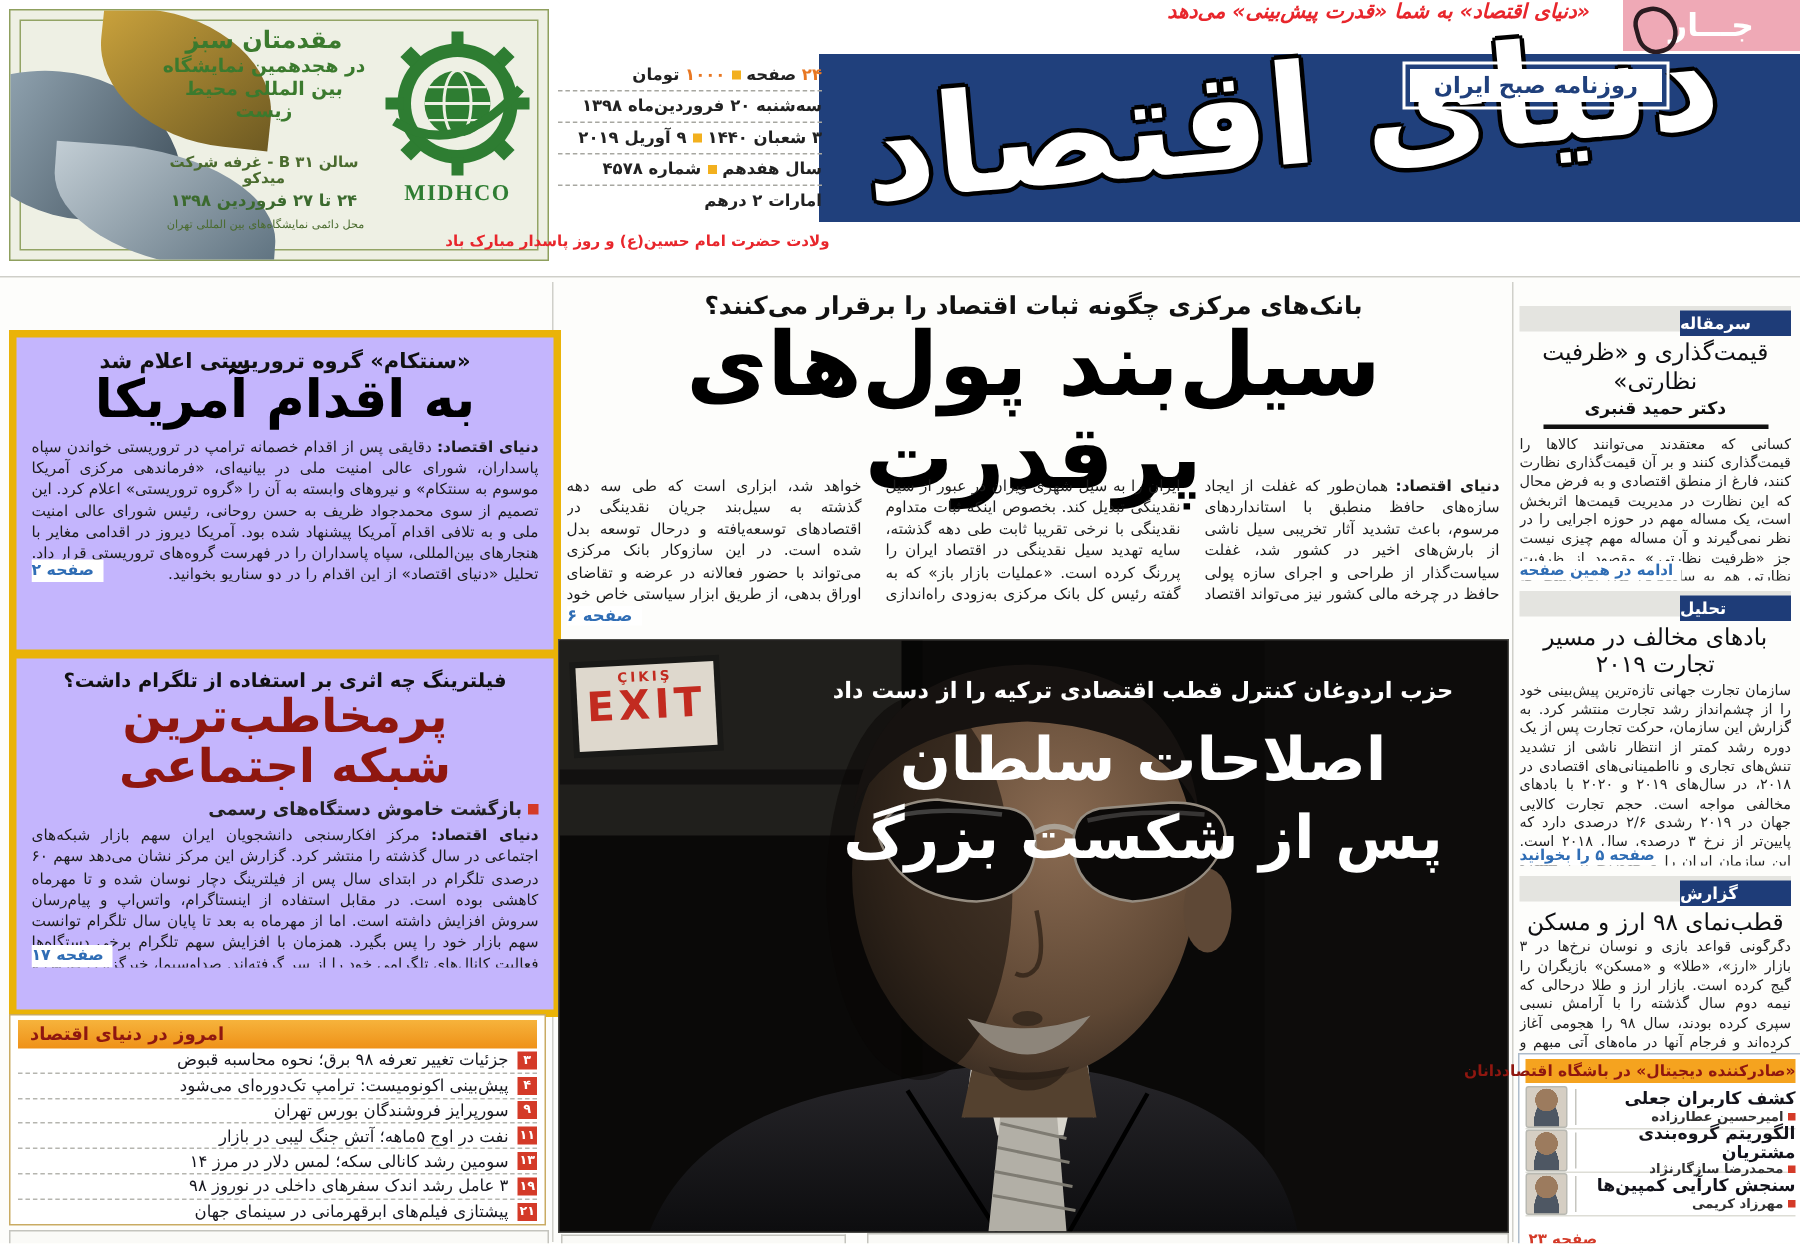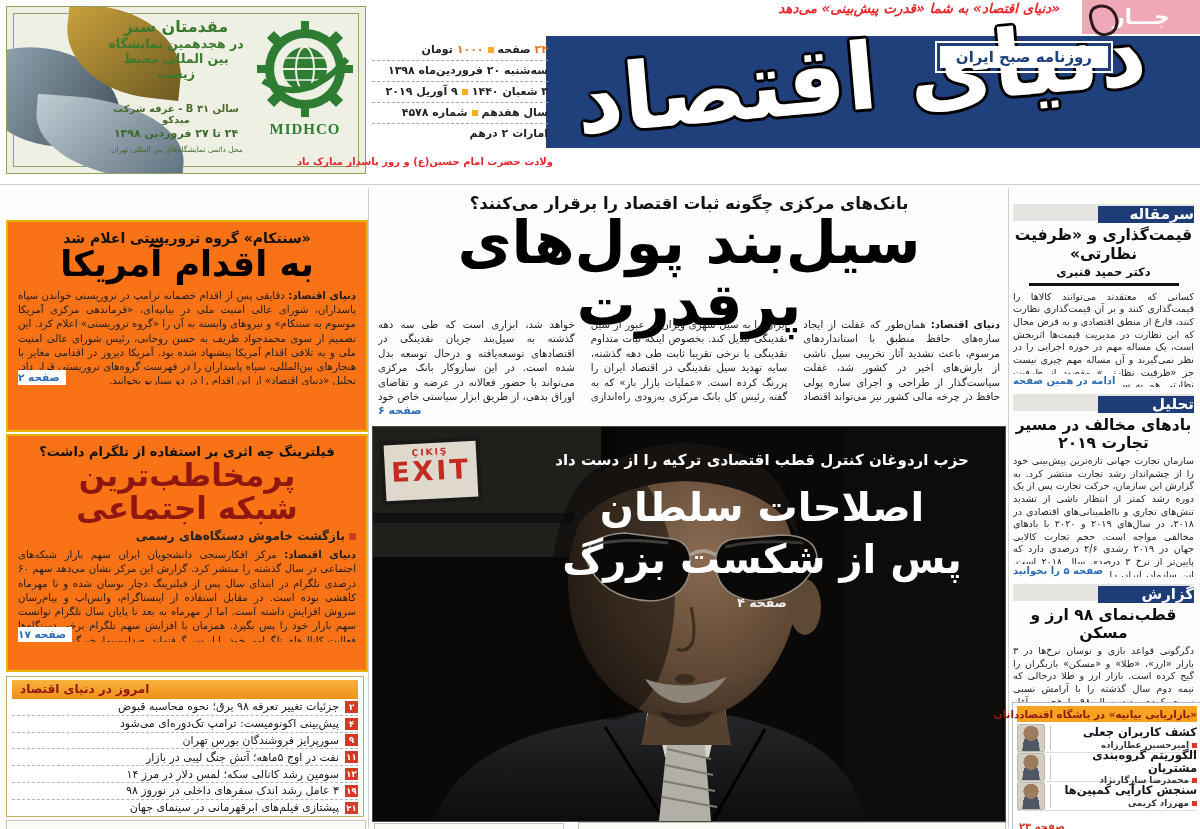--- a/index.html
+++ b/index.html
@@ -43,21 +43,21 @@
   #ad-l5{right:118px;top:120px;width:142px;font-size:11px;font-weight:bold;color:#3b6a2e;direction:rtl;text-align:center;}
   #ad-l6{right:112px;top:138px;width:152px;font-size:7.5px;color:#4a6b2e;direction:rtl;text-align:center;}
   #ad-logo{right:10px;top:12px;width:100px;height:100px;}
   #ad-brand{right:4px;top:114px;width:112px;text-align:center;font-size:15px;font-weight:bold;
      letter-spacing:1px;color:#2e7d32;font-family:Liberation Serif, serif;}
 
   
   .vline{width:1px;background:#d0d0ca;top:188px;height:640px;}
 
   
-  .lbox{left:6px;width:338px;background:#f97316;border:2px solid #eab308;padding:8px 10px;overflow:hidden;direction:rtl;}
+  .lbox{left:6px;width:338px;background:#c4b5fd;border:5px solid #eab308;padding:8px 10px;overflow:hidden;direction:rtl;}
   #boxA{top:220px;height:192px;}
   #boxB{top:434px;height:218px;}
   .kick{font-size:14px;font-weight:bold;color:#111;text-align:center;}
   .btitle{font-weight:bold;text-align:center;line-height:1.08;color:#000;}
   #a1-t1,#a1-t2{font-size:35px;}
   #a2-t1,#a2-t2{font-size:31px;color:#8f1710;}
   .sub2{font-size:12px;font-weight:bold;color:#222;text-align:right;margin-top:3px;}
   .redsq{display:inline-block;width:7px;height:7px;background:#d43a28;margin-left:4px;}
   .bodytxt{position:relative;font-size:10.2px;line-height:1.4;color:#1c1c1c;text-align:justify;margin-top:5px;overflow:hidden;}
   #a1-body{height:96px;}
@@ -90,23 +90,23 @@
   #sign-small{font-size:9px;font-weight:bold;letter-spacing:2px;margin-top:4px;}
   #sign-big{font-size:27px;font-weight:bold;letter-spacing:3px;line-height:1;}
   #photo-ovl{right:28px;top:24px;width:430px;text-align:center;color:#fff;direction:rtl;}
   #photo-kicker{font-size:15px;font-weight:bold;margin-bottom:12px;white-space:nowrap;}
   #photo-t1,#photo-t2{font-size:40px;font-weight:bold;line-height:1.3;}
   #photo-link{font-size:12.5px;font-weight:bold;margin-top:10px;color:#f2f2f2;}
 
   
   #sidebar{left:1013px;top:204px;width:181px;direction:rtl;}
   .labelbar{height:17px;background:#e4e4e0;direction:rtl;}
-  .labeltab{display:inline-block;width:96px;height:17px;background:#1e3c78;color:#fff;font-size:15px;
-     font-weight:bold;text-align:right;line-height:17px;}
-  .stitle{font-size:15.5px;font-weight:bold;color:#0f0f12;text-align:center;margin:5px 0 2px;line-height:1.2;}
+  .labeltab{display:inline-block;width:74px;height:17px;background:#1e3c78;color:#fff;font-size:11px;
+     font-weight:bold;text-align:left;line-height:17px;}
+  .stitle{font-size:15.5px;font-weight:normal;color:#0f0f12;text-align:center;margin:5px 0 2px;line-height:1.2;}
   .sauthor{font-size:11.5px;font-weight:bold;text-align:center;color:#111;}
   .srule{width:150px;height:2.5px;background:#111;margin:4px auto 5px;}
   .sbody{position:relative;font-size:9.6px;line-height:1.32;color:#222;text-align:justify;overflow:hidden;margin-bottom:7px;}
   #s1-body{height:96px;}
   #s2-body{height:122px;}
   #s3-body{height:116px;}
   .sbody .endlink{font-size:10px;}
 
   #club{left:1012px;top:702px;width:180px;height:116px;border:1px solid #aebccb;background:#fff;padding:3px 4px 12px;}
   #clubHdr{height:16px;line-height:16px;background:#f5a31f;color:#8f1710;font-size:10.3px;font-weight:bold;
@@ -298,21 +298,20 @@
       <ellipse cx="312" cy="252" rx="10" ry="5" fill="#3a2c20"></ellipse>
     </svg>
     <div id="exit-sign" class="abs">
       <div id="sign-small">ÇIKIŞ</div>
       <div id="sign-big">EXIT</div>
     </div>
     <div id="photo-ovl" class="abs">
       <div id="photo-kicker">حزب اردوغان کنترل قطب اقتصادی ترکیه را از دست داد</div>
       <div id="photo-t1">اصلاحات سلطان</div>
       <div id="photo-t2">پس از شکست بزرگ</div>
-      <div id="photo-link">صفحه ۴</div>
     </div>
   </div>
 
   <div class="abs stub" style="left:374px;top:823px;width:188px;height:6px;"></div>
   <div class="abs stub" style="left:578px;top:822px;width:426px;height:7px;"></div>
 
   <div id="sidebar" class="abs">
 
     <div class="labelbar"><span class="labeltab">سرمقاله</span></div>
     <div class="stitle">قیمت‌گذاری و «ظرفیت نظارتی»</div>
@@ -332,21 +331,21 @@
 
     <div class="labelbar"><span class="labeltab">گزارش</span></div>
     <div class="stitle">قطب‌نمای ۹۸ ارز و مسکن</div>
     <div class="sbody" id="s3-body">
       <span>دگرگونی قواعد بازی و نوسان نرخ‌ها در ۳ بازار «ارز»، «طلا» و «مسکن» بازیگران را گیج کرده است. بازار ارز و طلا درحالی که نیمه دوم سال گذشته را با آرامش نسبی سپری کرده بودند، سال ۹۸ را هجومی آغاز کرده‌اند و فرجام آنها در ماه‌های آتی مبهم و مه‌آلود است. بازار مسکن نیز به کسادی رفته؛ خریدار قدرت خرید را از دست داده و فروشنده تمایل به فروش ندارد. «دنیای اقتصاد» در همایشی با عنوان «چشم‌انداز اقتصاد ایران در سال ۹۸» که در تاریخ ۹ اردیبهشت برگزار می‌شود، سرنوشت بازارهای مذکور را در ماه‌های آتی بررسی می‌کند.</span>
       <span class="endlink link">صفحات ۱۲ و ۷ را بخوانید</span>
     </div>
   </div>
 
   <div id="club" class="abs">
-    <div id="clubHdr">«بازاریابی بیانیه» در باشگاه اقتصاددانان</div>
+    <div id="clubHdr">«صادرکننده دیجیتال» در باشگاه اقتصاددانان</div>
     <div class="crow">
       <div class="avatar"></div>
       <div class="cdiv"></div>
       <div class="ctxt">
           <div class="ctitle">کشف کاربران جعلی</div>
           <div class="cauthor">امیرحسین عطارزاده</div>
         </div>
     </div>
     <div class="crow">
       <div class="avatar"></div>

